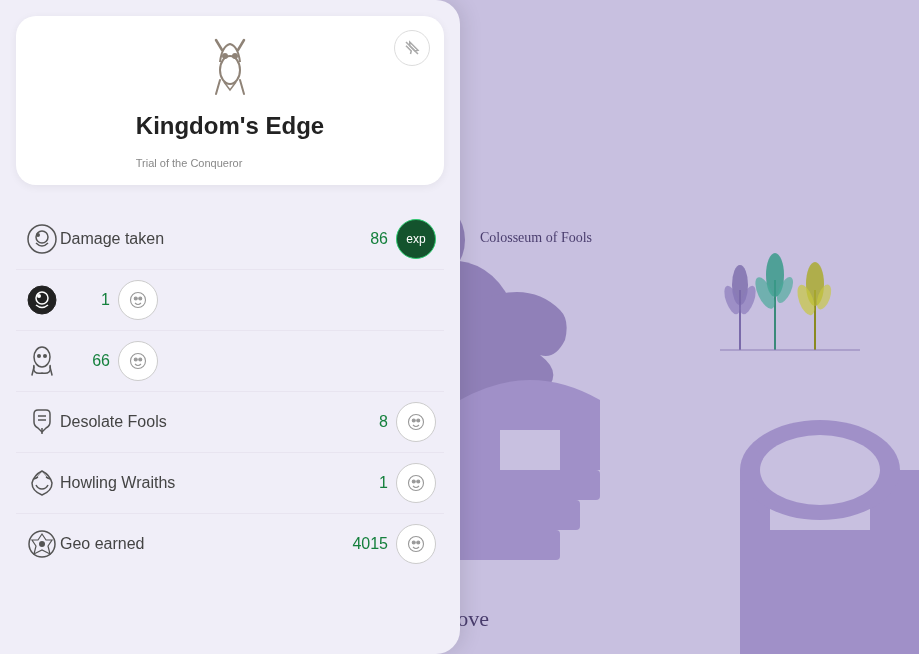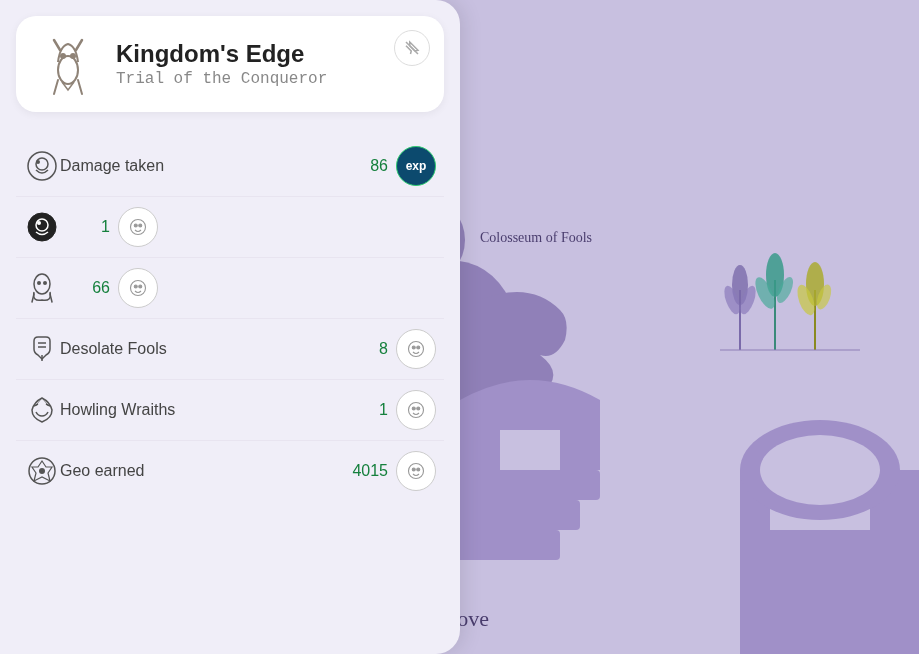--- a/index.html
+++ b/index.html
@@ -41,20 +41,21 @@
     .header-card {
       background: white;
       border-radius: 20px;
       margin: 16px;
       padding: 16px 20px;
       display: flex;
       align-items: center;
       gap: 16px;
       position: relative;
       box-shadow: 0 2px 8px rgba(0,0,0,0.06);
+      flex-direction: column;
     }
 
     .header-icon {
       width: 64px;
       height: 64px;
       display: flex;
       align-items: center;
       justify-content: center;
       flex-shrink: 0;
     }
@@ -64,24 +65,23 @@
     }
 
     .header-title {
       font-size: 24px;
       font-weight: 700;
       color: #222;
       line-height: 1.2;
     }
 
     .header-subtitle {
-      font-size: 16px;
+      font-size: 11px;
       color: #888;
-      margin-top: 2px;
-      font-family: Liberation Mono, monospace;
+      margin-top: 16px;
     }
 
     .pin-button {
       position: absolute;
       top: 14px;
       right: 14px;
       width: 36px;
       height: 36px;
       border-radius: 50%;
       border: 1.5px solid #ddd;
@@ -143,25 +143,25 @@
       border: 1.5px solid #ccc;
       background: white;
       cursor: pointer;
       display: flex;
       align-items: center;
       justify-content: center;
       flex-shrink: 0;
     }
 
     .action-btn.green {
-      background: #0c4a6e;
+      background: #14532d;
       border-color: #2ecc71;
       color: white;
       font-size: 12px;
-      font-weight: 700;
+      font-weight: 400;
     }
 
     .action-btn svg {
       width: 18px;
       height: 18px;
     }
 
     
     .colosseum-text {
       position: absolute;

